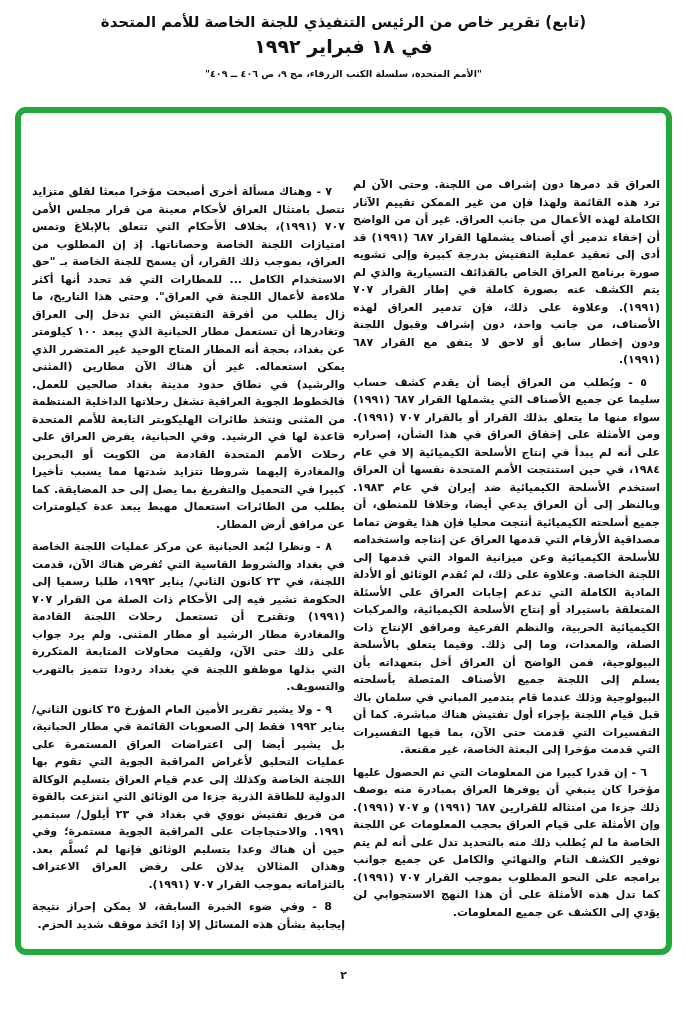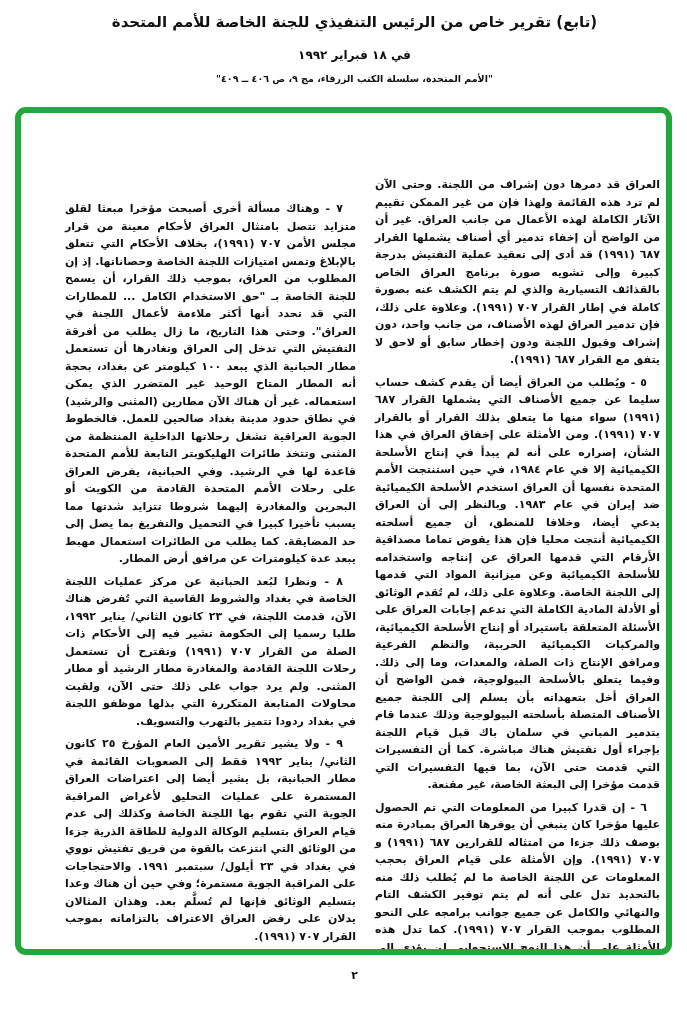--- a/index.html
+++ b/index.html
@@ -1,15 +1,15 @@
 <!DOCTYPE html>
 <html lang="ar" dir="rtl"><head>
 <meta charset="utf-8">
 <style>
-  * { box-sizing: border-box; padding-left: 11px; }
+  * { box-sizing: border-box; }
   html, body { margin: 0; padding: 0; }
   body {
     width: 687px; height: 1032px;
     background: #ffffff;
     font-family: "DejaVu Sans", sans-serif;
   }
   .page {
     position: relative;
     width: 687px; height: 1032px;
     background: #ffffff;
@@ -17,21 +17,21 @@
     direction: rtl;
     overflow: hidden;
   }
   .doc-header {
     position: absolute;
     top: 13px; right: 0; left: 0;
     text-align: center;
     font-weight: bold;
   }
   .doc-title  { font-size: 15px; }
-  .doc-date   { font-size: 12px; margin-top: 17px; }
+  .doc-date   { font-size: 19px; margin-top: 4px; }
   .doc-source { font-size: 9.5px;  margin-top: 11px; }
 
   .green-box {
     position: absolute;
     top: 107px; left: 15px;
     width: 657px; height: 848px;
     border: 6px solid #404040;
     border-radius: 11px;
     background: #ffffff;
     overflow: hidden;
@@ -39,21 +39,21 @@
   .columns { position: relative; width: 100%; height: 100%; }
   .col {
     position: absolute; top: 0; bottom: 0;
     text-align: justify;
     font-size: 11px;
     font-weight: bold;
     line-height: 17.5px;
     overflow: hidden;
   }
   .col-right { right: 6px;  width: 307px; padding-top: 63px; }
-  .col-left  { left: 11px;  width: 313px; padding-top: 70px; margin-top: 17px; }
+  .col-left  { left: 11px;  width: 313px; padding-top: 70px; }
   .col p { margin: 0 0 5px 0; }
   .col p.numbered { text-indent: 13px; }
 
   .page-footer {
     position: absolute;
     top: 964px; left: 0; right: 0;
     text-align: center;
   }
   .page-number { font-size: 11px; font-weight: bold; }
 </style>

